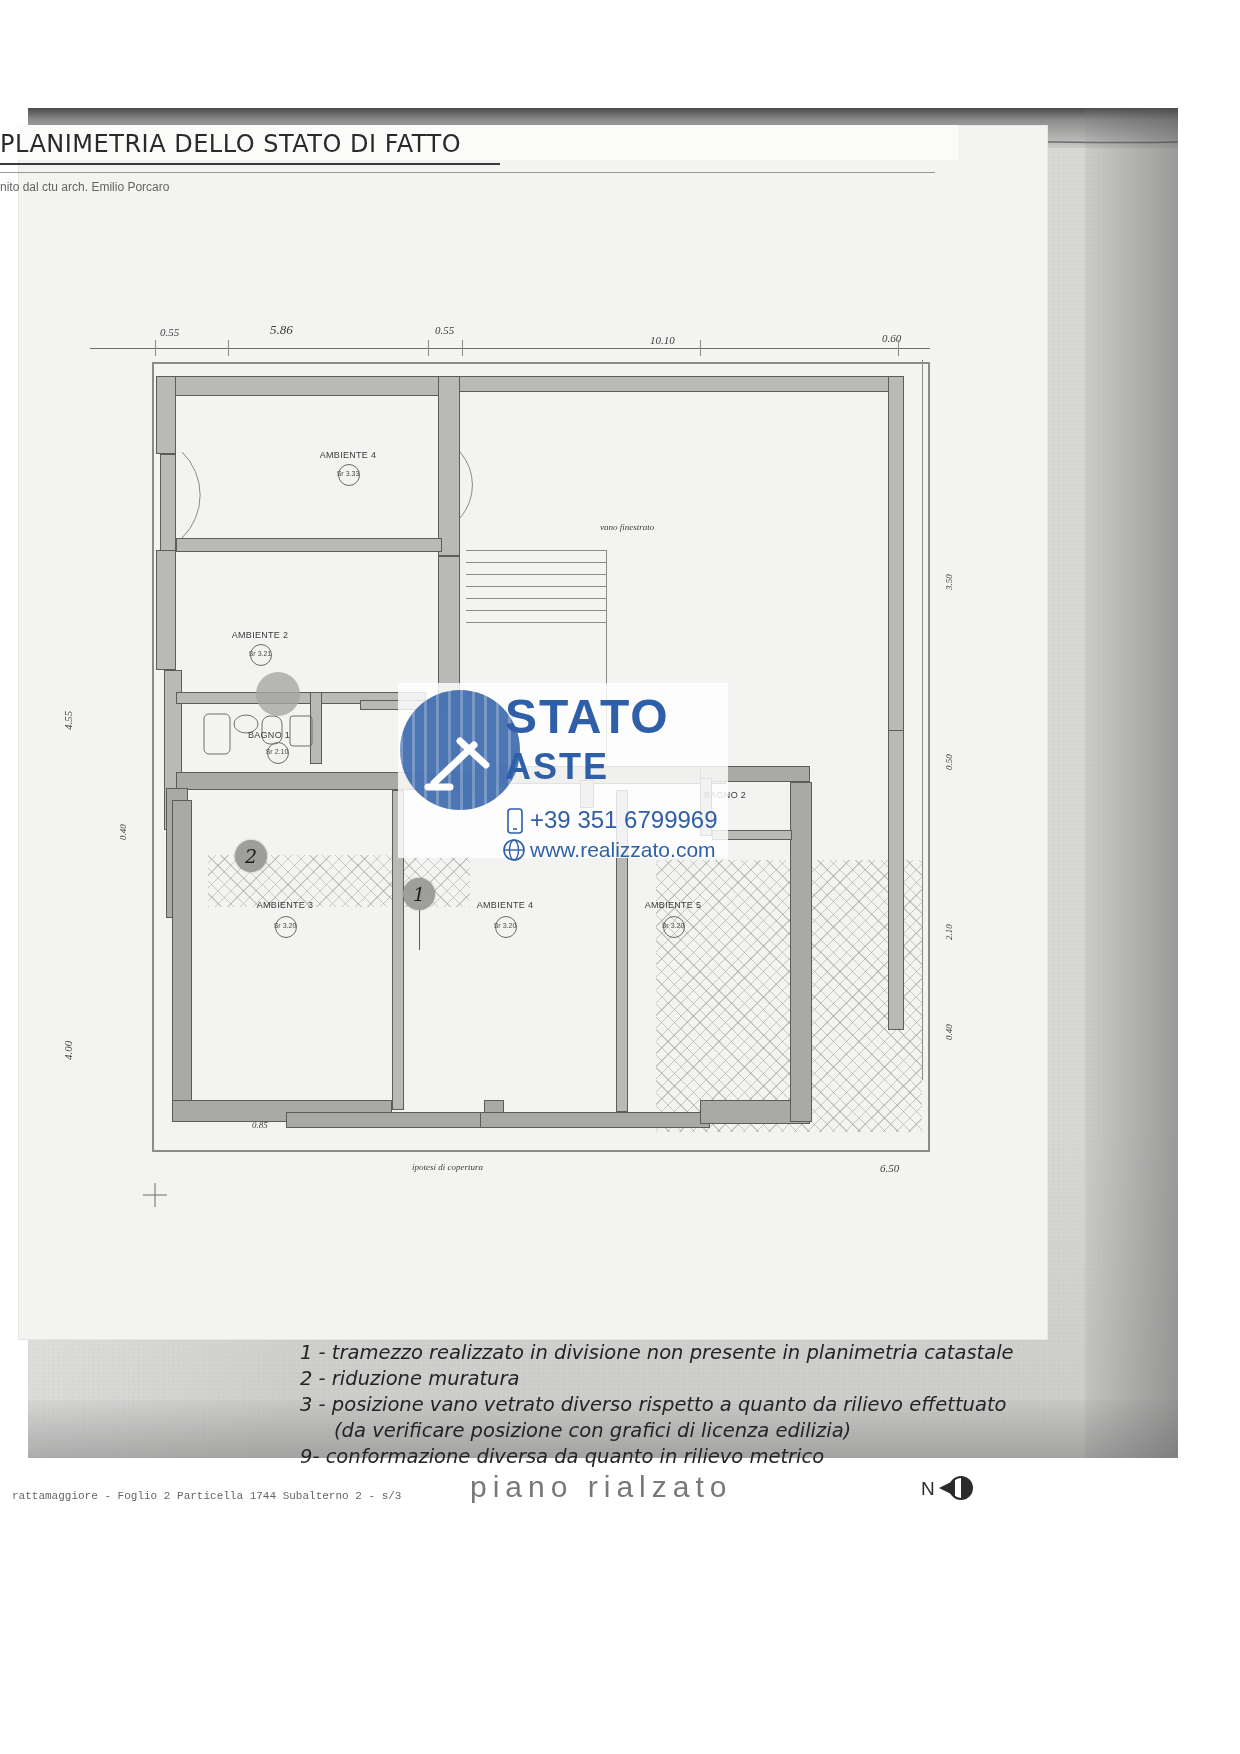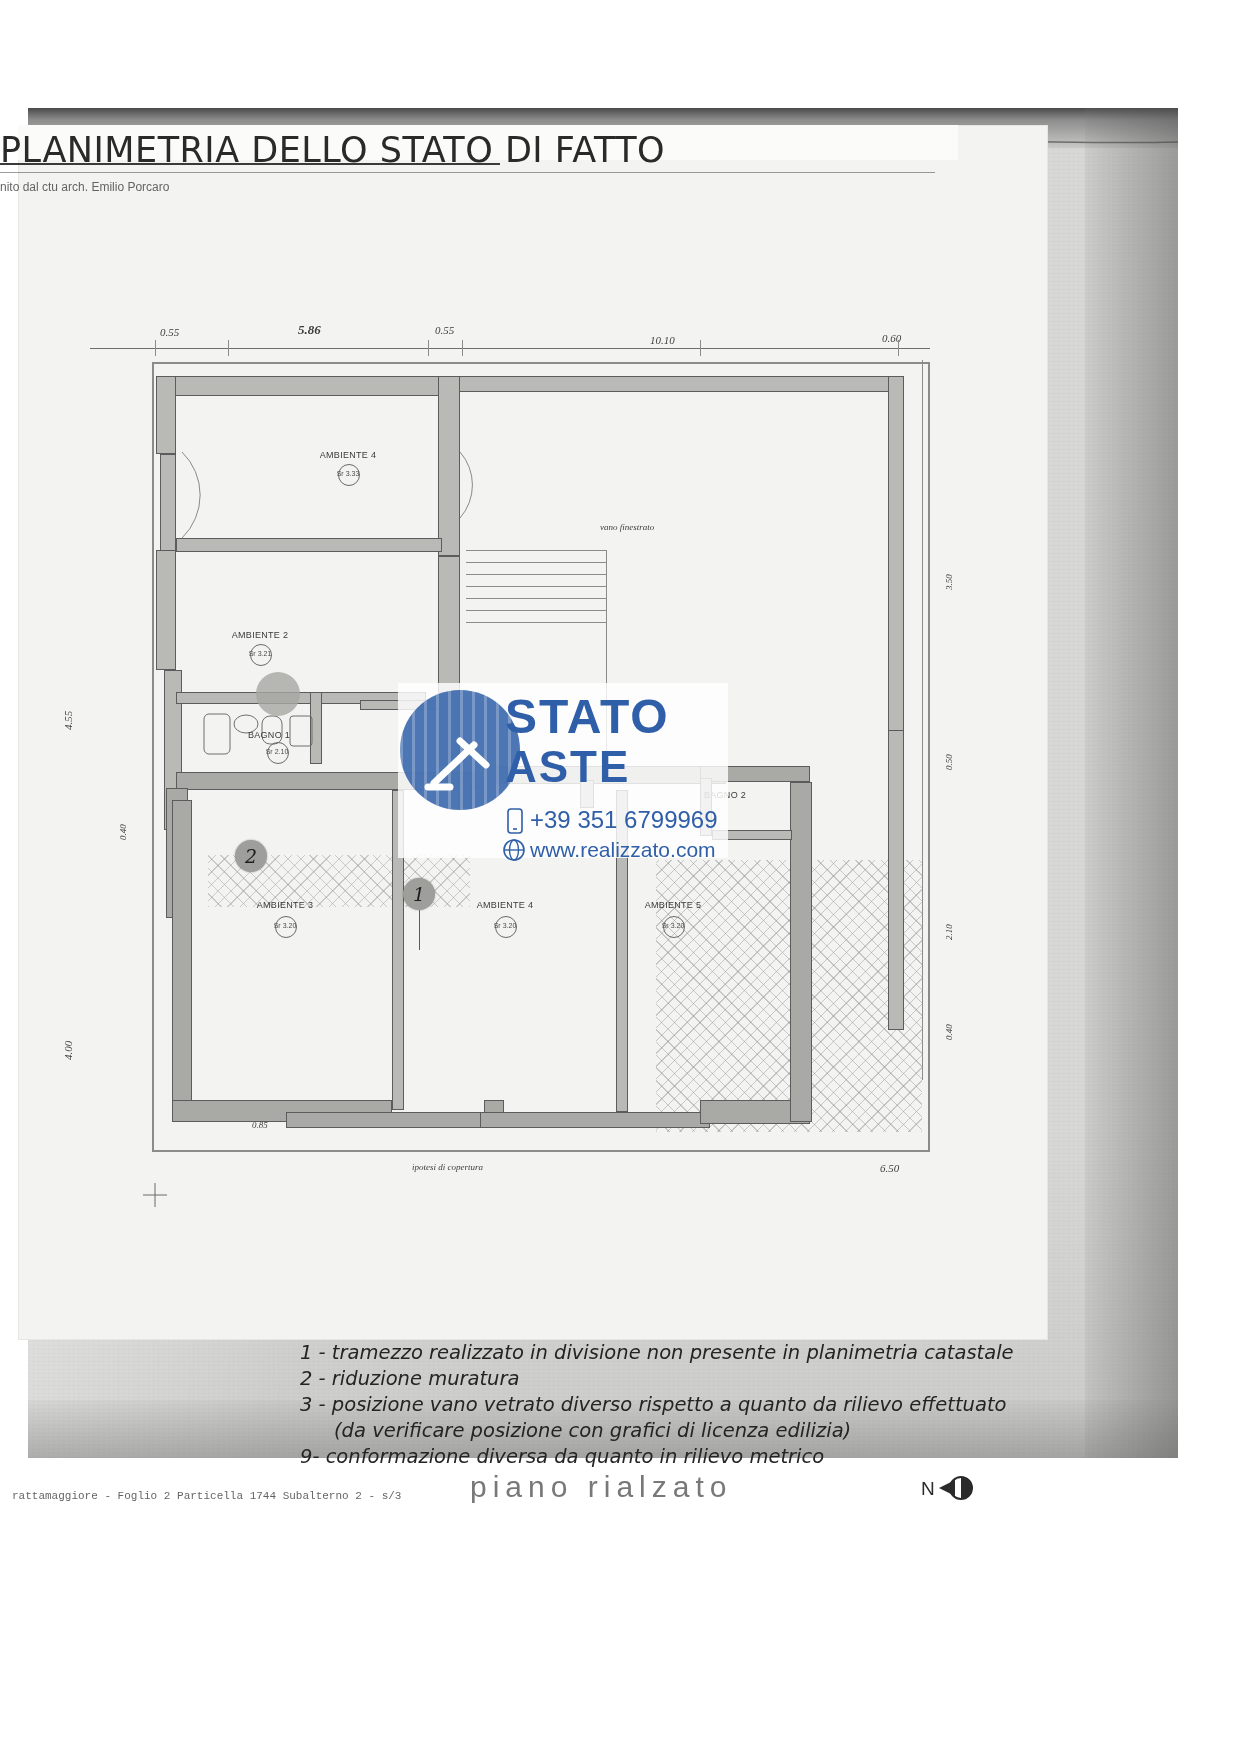--- a/index.html
+++ b/index.html
@@ -77,21 +77,21 @@
     left: 0; top: 0;
     width: 940px; height: 35px;
     background: #fbfbfa;
   }
 
   
   .title {
     position: absolute;
     left: 0px; top: 130px;
     width: 940px;
-    font-size: 35px;
+    font-size: 24px;
     letter-spacing: 0.5px;
     color: #2a2a2a;
     font-family: "DejaVu Sans", sans-serif;
     font-weight: 400;
     white-space: nowrap;
   }
   .title-underline {
     position: absolute;
     left: 0px; top: 163px;
     width: 500px;
@@ -227,21 +227,21 @@
     font-size: 48px;
     letter-spacing: 2px;
     color: #2f5fa8;
     font-weight: bold;
     font-family: "Liberation Sans", sans-serif;
     line-height: 46px;
   }
   .wm-aste {
     position: absolute;
     left: 505px; top: 744px;
-    font-size: 44px;
+    font-size: 36px;
     letter-spacing: 2px;
     color: #2f5fa8;
     font-weight: bold;
     font-family: "Liberation Sans", sans-serif;
     line-height: 46px;
   }
   .wm-phone {
     position: absolute;
     left: 530px; top: 806px;
     font-size: 24px;
@@ -324,21 +324,21 @@
 
   <div class="title">PLANIMETRIA DELLO STATO DI FATTO</div>
   <div class="title-underline"></div>
   <div class="sheet-rule"></div>
   <div class="subtitle">nito dal ctu  arch. Emilio Porcaro</div>
 
   <div class="plan">
 
     <div class="dimline" style="left:30px; top:48px; width:840px;"></div>
     <div class="dim" style="left:100px; top:26px;">0.55</div>
-    <div class="dim" style="left:238px; top:22px; font-size:13px;font-weight:bold;">5.86</div>
+    <div class="dim" style="left:210px; top:22px; font-size:13px;">5.86</div>
     <div class="dim" style="left:375px; top:24px;">0.55</div>
     <div class="dim" style="left:590px; top:34px;">10.10</div>
     <div class="dim" style="left:822px; top:32px;">0.60</div>
 
     <div class="thinline" style="left:95px; top:40px; width:1px; height:16px;"></div>
     <div class="thinline" style="left:168px; top:40px; width:1px; height:16px;"></div>
     <div class="thinline" style="left:368px; top:40px; width:1px; height:16px;"></div>
     <div class="thinline" style="left:402px; top:40px; width:1px; height:16px;"></div>
     <div class="thinline" style="left:640px; top:40px; width:1px; height:16px;"></div>
     <div class="thinline" style="left:838px; top:40px; width:1px; height:16px;"></div>

